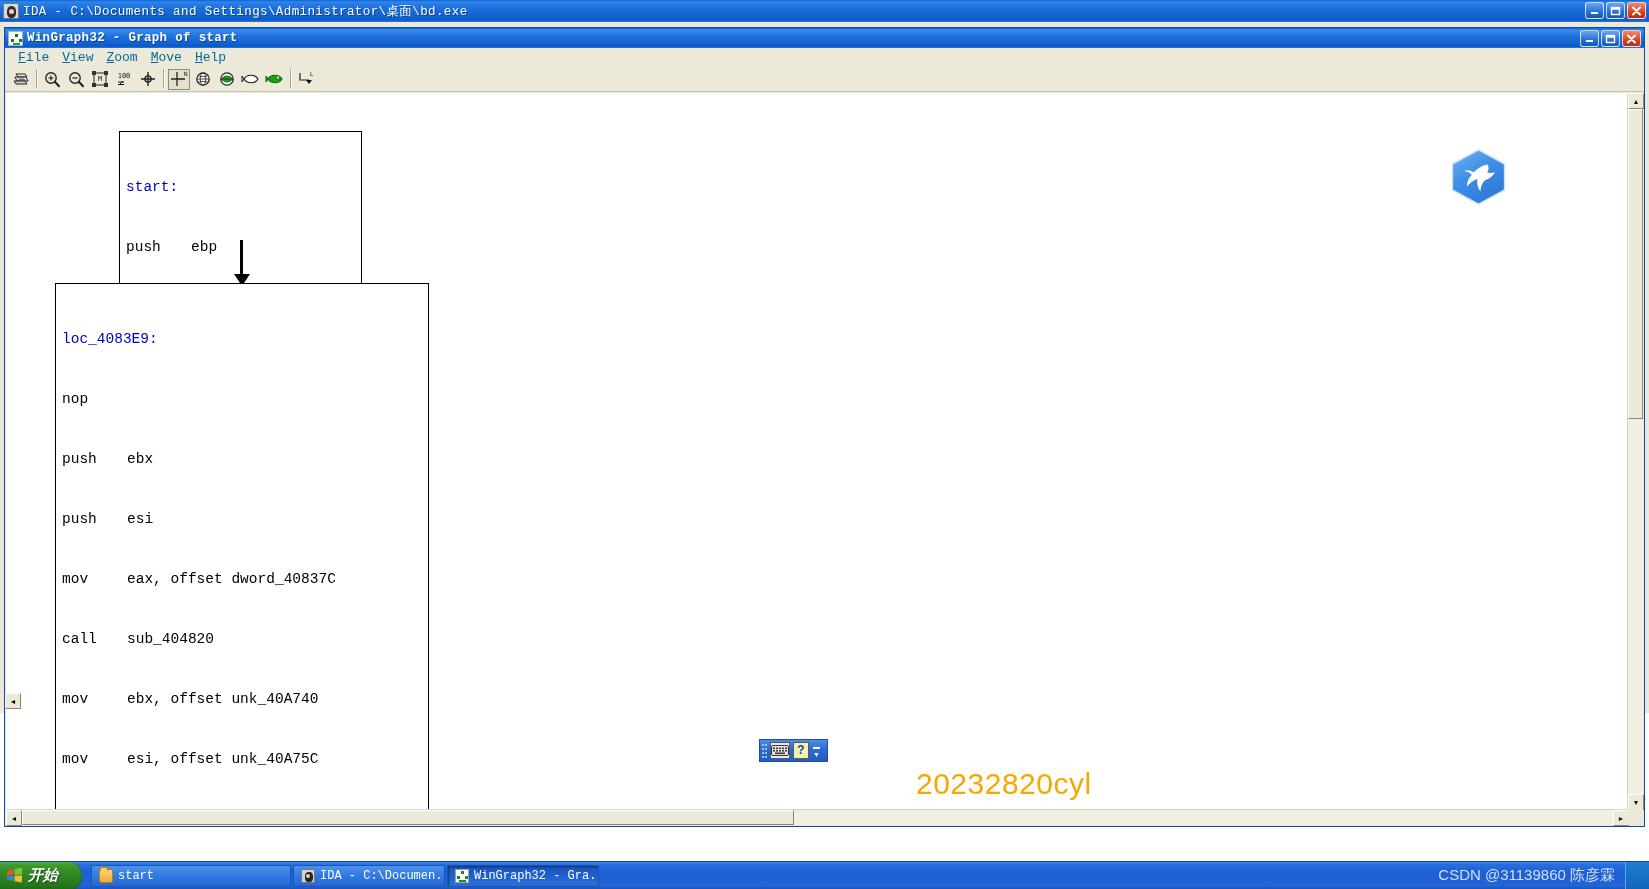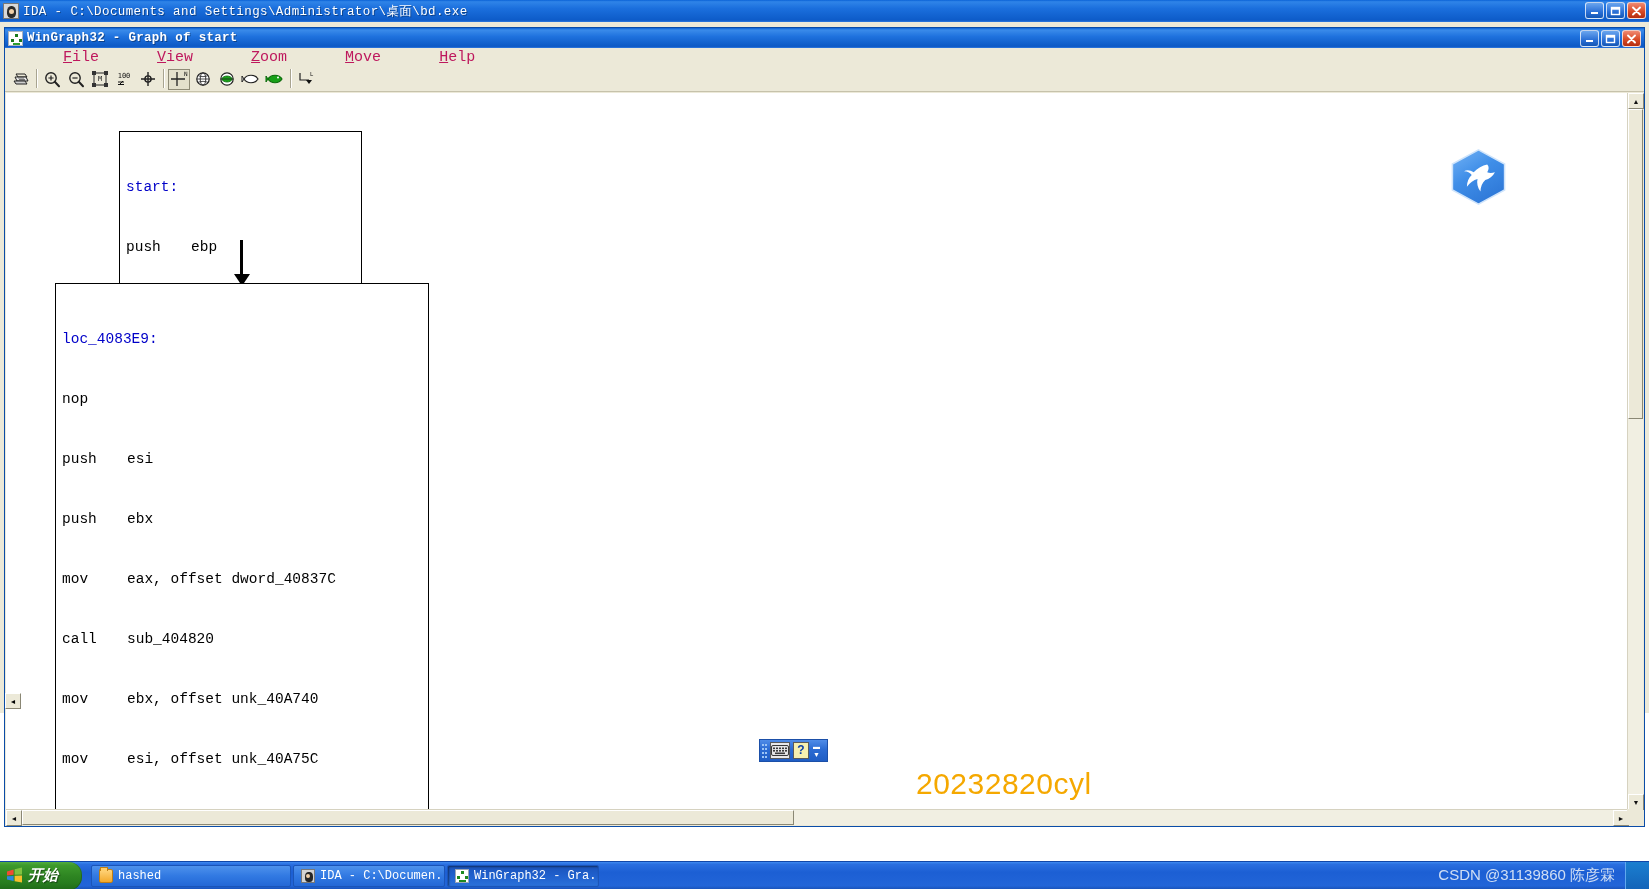--- a/index.html
+++ b/index.html
@@ -74,22 +74,22 @@
     font-weight:bold; letter-spacing:.3px; text-shadow:1px 1px 0 rgba(0,0,0,.35);
   }
   .wg-winbtns{position:absolute;right:3px;top:2px;display:flex;gap:2px;}
 
   
   .wg-menubar{
     position:absolute;left:0;top:20px;width:1639px;height:19px;
     background:#ece9d8;display:flex;align-items:center;padding-left:9px;gap:0px;
   }
   .menu-item{
-    font-family:"Liberation Mono", monospace; font-size:15px; color:#be185d;
-    padding:1px 9px 1px 4px; white-space:nowrap; cursor:default;margin-left:45px;
+    font-family:"Liberation Mono", monospace; font-size:13px; color:#0369a1;
+    padding:1px 9px 1px 4px; white-space:nowrap; cursor:default;
   }
   .menu-item u{ text-decoration:underline; }
 
   
   .wg-toolbar{
     position:absolute;left:0;top:39px;width:1639px;height:25px;
     background:#ece9d8; border-bottom:1px solid #c6c2ab;
     display:flex;align-items:center;padding-left:4px;
   }
   .tb-btn{
@@ -430,22 +430,22 @@
         </div>
 
         <div class="arrow-line" style="left:234px; top:147px; width:3px; height:42px;"></div>
         <svg style="position:absolute; left:227px; top:180px;" width="18" height="14" viewBox="0 0 18 14">
           <path d="M1 1 L17 1 L9 13 Z" fill="#000"></path>
         </svg>
 
         <div class="node" style="left:49px; top:190px; width:374px; height:560px; overflow:hidden;">
           <span class="row"><span class="lbl">loc_4083E9:</span></span>
           <span class="row"><span class="mn">nop</span><span></span></span>
+          <span class="row"><span class="mn">push</span><span>ebx</span></span>
           <span class="row"><span class="mn">push</span><span>esi</span></span>
-          <span class="row"><span class="mn">push</span><span>ebx</span></span>
           <span class="row"><span class="mn">mov</span><span>eax, offset dword_40837C</span></span>
           <span class="row"><span class="mn">call</span><span>sub_404820</span></span>
           <span class="row"><span class="mn">mov</span><span>ebx, offset unk_40A740</span></span>
           <span class="row"><span class="mn">mov</span><span>esi, offset unk_40A75C</span></span>
           <span class="row"><span class="mn">mov</span></span>
           
           
           
           
           
@@ -534,21 +534,21 @@
           <path d="M1 9.3 L7.6 8.9 L7.6 14 L1 12.4 Z" fill="#2a8ae2"></path>
           <path d="M8.6 8.8 L16 8.6 L16 15.6 L8.6 14.2 Z" fill="#f5bf2c"></path>
         </svg>
       </div>
       <span class="start-text">开始</span>
     </div>
 
     <div class="tb-tasks">
       <div class="task-btn" style="width:200px;">
         <span class="task-ico folder-ico"></span>
-        <span>hashed</span>
+        <span>start</span>
       </div>
       <div class="task-btn" style="width:152px;">
         <span class="task-ico ida-ico"></span>
         <span>IDA - C:\Documen...</span>
       </div>
       <div class="task-btn active" style="width:152px;">
         <span class="task-ico wg-ico">
           <i class="a"></i>
             <i class="b"></i>
             <i class="c"></i>

